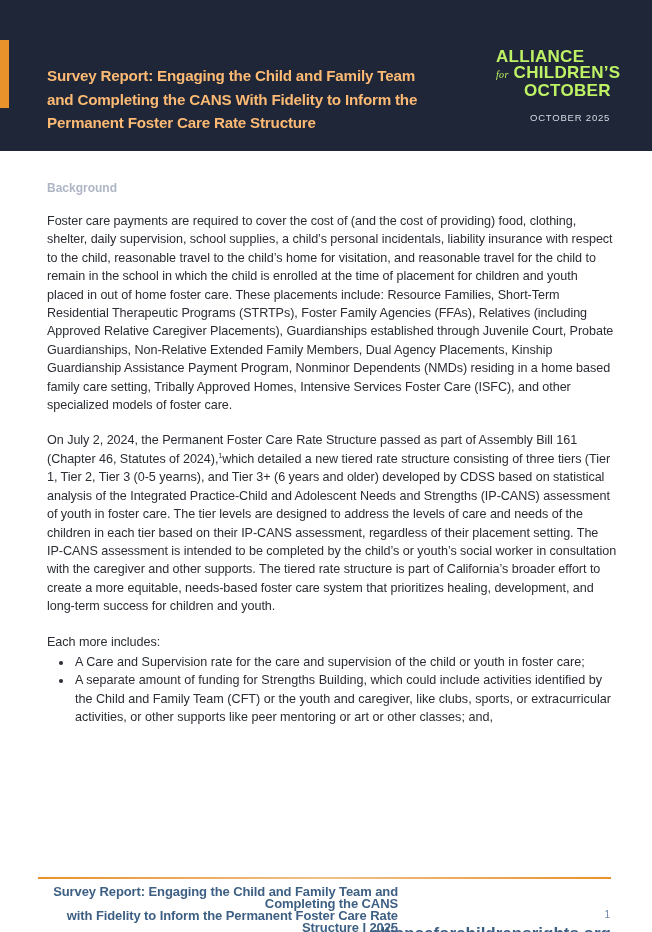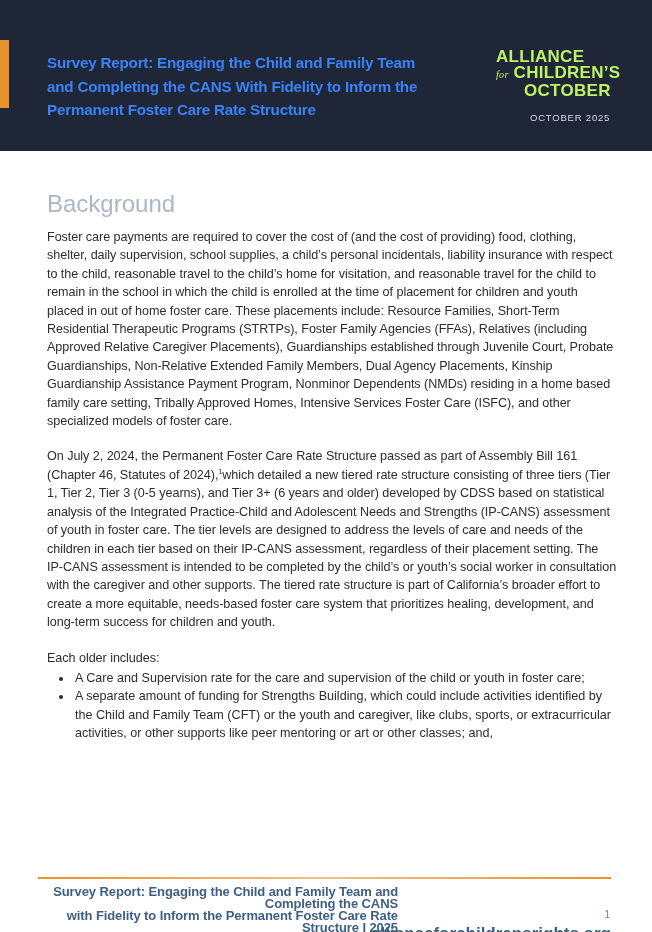--- a/index.html
+++ b/index.html
@@ -7,37 +7,37 @@
       width: 652px; height: 932px; background: #ffffff; position: relative; overflow: hidden;
       font-family: "Liberation Sans", sans-serif; color: #2a2d33;
     }
     .header {
       position: absolute; left: 0; top: 0; width: 652px; height: 151px; background: #1e2638;
     }
     .accent-bar {
       position: absolute; left: 0; top: 40px; width: 9px; height: 68px; background: #e8922b;
     }
     .title {
-      position: absolute; left: 47px; top: 51px; width: 420px;
-      color: #3b82f6; font-weight: bold; font-size: 15.2px; line-height: 23.5px; letter-spacing: -0.2px;
+      position: absolute; left: 47px; top: 64px; width: 420px;
+      color: #fdba74; font-weight: bold; font-size: 15.2px; line-height: 23.5px; letter-spacing: -0.2px;
     }
     .logo {
       position: absolute; left: 496px; top: 49px; color: #bef264; font-weight: bold;
       font-size: 17px; line-height: 16px; letter-spacing: 0.3px;
     }
     .logo .l1 { display: block; }
     .logo .l2 { display: block; }
     .logo .for { font-family: Liberation Serif, serif; font-style: italic; font-weight: normal; font-size: 10px; margin-right: 5px; }
     .logo .l3 { display: block; padding-left: 28px; }
     .date {
       position: absolute; left: 530px; top: 112px; color: #d7dbe3; font-size: 9.5px; letter-spacing: 0.8px;
     }
     .content { position: absolute; left: 47px; top: 176px; width: 570px; }
     h2 {
-      margin: 16px 0 12px 0; font-size: 24px; font-weight: normal; color: #aeb6c6; line-height: 24px;
+      margin: 0 0 12px 0; font-size: 12px; font-weight: bold; color: #aeb6c6; line-height: 24px;
     }
     p {
       margin: 0 0 17px 0; font-size: 12.6px; line-height: 18.4px; color: #2a2d33; letter-spacing: -0.05px;
     }
     sup { font-size: 7px; vertical-align: super; line-height: 0; }
     .lead { margin-bottom: 2px; }
     ul { margin: 0; padding-left: 26px; font-size: 12.6px; line-height: 18.4px; }
     ul li { margin: 0; padding-left: 2px; }
     b { font-weight: normal; }
     .footer-rule {
@@ -70,21 +70,21 @@
     <span class="l2"><span class="for">for</span><span>CHILDREN’S</span></span>
     <span class="l3">OCTOBER</span>
   </div>
   <div class="date">OCTOBER 2025</div>
 </div>
 
 <div class="content">
   <h2>Background</h2>
   <p>Foster care payments are required to cover the cost of (and the cost of providing) food, clothing, shelter, daily supervision, school supplies, a child’s personal incidentals, liability insurance with respect to the child, reasonable travel to the child’s home for visitation, and reasonable travel for the child to remain in the school in which the child is enrolled at the time of placement for children and youth placed in out of home foster care. These placements include: Resource Families, Short-Term Residential Therapeutic Programs (STRTPs), Foster Family Agencies (FFAs), Relatives (including Approved Relative Caregiver Placements), Guardianships established through Juvenile Court, Probate Guardianships, Non-Relative Extended Family Members, Dual Agency Placements, Kinship Guardianship Assistance Payment Program, Nonminor Dependents (NMDs) residing in a home based family care setting, Tribally Approved Homes, Intensive Services Foster Care (ISFC), and other specialized models of foster care.</p>
   <p><span>On July 2, 2024, the Permanent Foster Care Rate Structure passed as part of Assembly Bill 161 (Chapter 46, Statutes of 2024),</span><sup>1</sup><span>which detailed a new tiered rate structure consisting of three tiers (Tier 1, Tier 2, Tier 3 (0-5 yearns), and Tier 3+ (6 years and older) developed by CDSS based on statistical analysis of the Integrated Practice-Child and Adolescent Needs and Strengths (IP-CANS) assessment of youth in foster care. The tier levels are designed to address the levels of care and needs of the children in each tier based on their IP-CANS assessment, regardless of their placement setting. The IP-CANS assessment is intended to be completed by the child’s or youth’s social worker in consultation with the caregiver and other supports. The tiered rate structure is part of California’s broader effort to create a more equitable, needs-based foster care system that prioritizes healing, development, and long-term success for children and youth.</span></p>
-  <p class="lead">Each older includes:</p>
+  <p class="lead">Each more includes:</p>
   <ul>
     <li><span>A </span><b>Care and Supervisio</b><span>n rate for the care and supervision of the child or youth in foster care;</span></li>
     <li><span>A separate amount of funding for </span><b>Strengths Building</b><span>, which could include activities identified by the Child and Family Team (CFT) or the youth and caregiver, like clubs, sports, or extracurricular activities, or other supports like peer mentoring or art or other classes; and,</span></li>
   </ul>
 </div>
 
 <div class="footer-rule"></div>
 <div class="footer-left">
   <div>Survey Report: Engaging the Child and Family Team and Completing the CANS</div>
   <div>with Fidelity to Inform the Permanent Foster Care Rate Structure I 2025</div>

